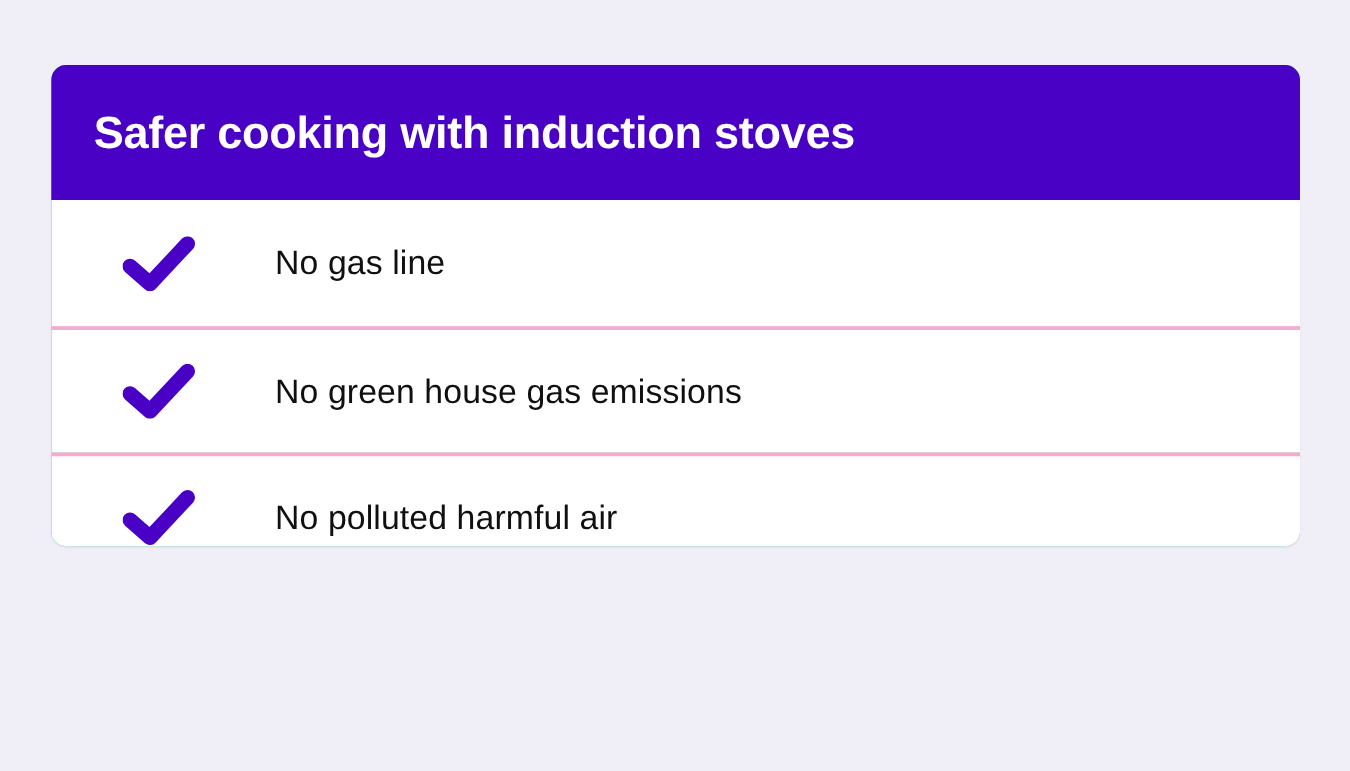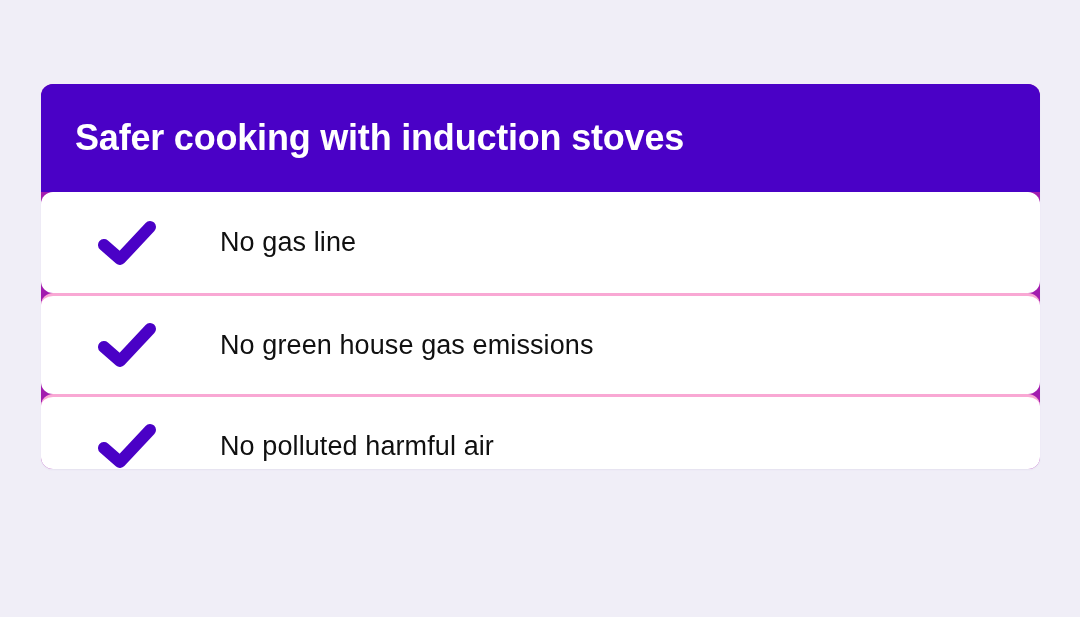--- a/index.html
+++ b/index.html
@@ -20,24 +20,23 @@
     height: 617px;
   }
 
   .card {
     position: absolute;
     left: 41px;
     top: 52px;
     width: 999px;
     height: 385px;
     border-radius: 12px;
-    background: #a21caf;
+    background: #22c55e;
     overflow: hidden;
     box-shadow: 0 1px 2px rgba(70, 40, 140, 0.06);
-    margin-top: 32px;
   }
 
   .card-header {
     height: 108px;
     background: #4a01c6;
     display: flex;
     align-items: center;
     box-sizing: border-box;
     padding: 0 34px;
   }
@@ -55,21 +54,20 @@
     display: block;
   }
 
   .row {
     position: relative;
     height: 101px;
     display: flex;
     align-items: center;
     box-sizing: border-box;
     background: #ffffff;
-    border-radius: 12px;
   }
 
   .row + .row {
     border-top: 3px solid #f9a8d4;
   }
 
   .check-cell {
     width: 179px;
     min-width: 179px;
     display: flex;

